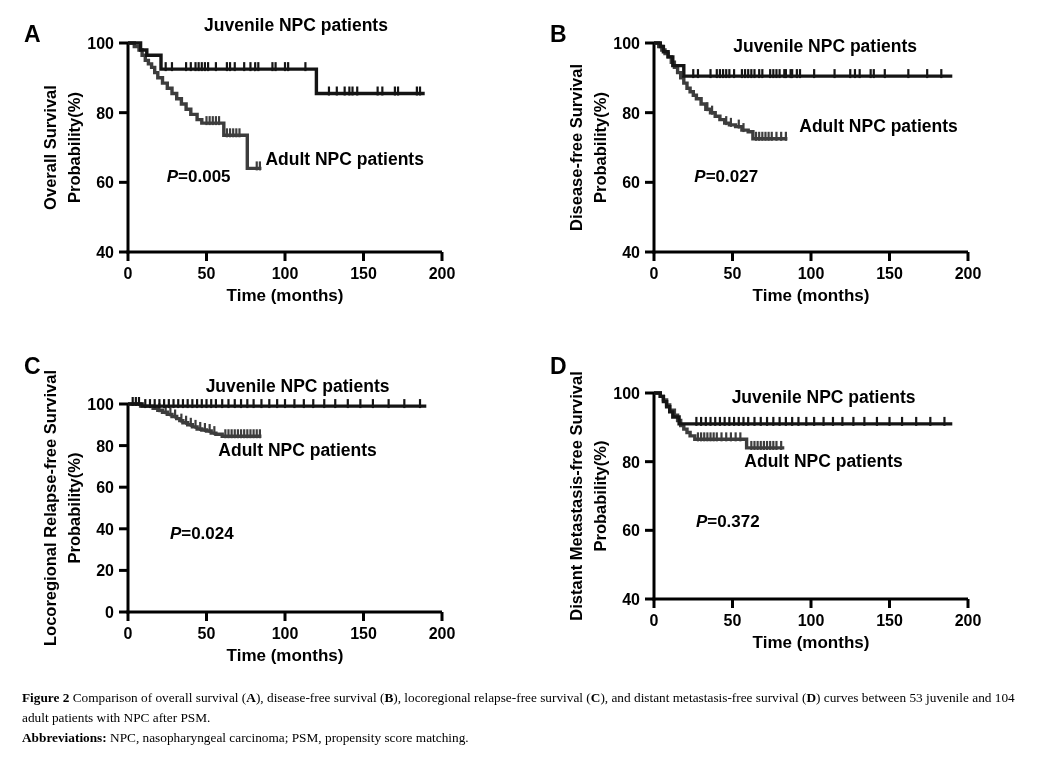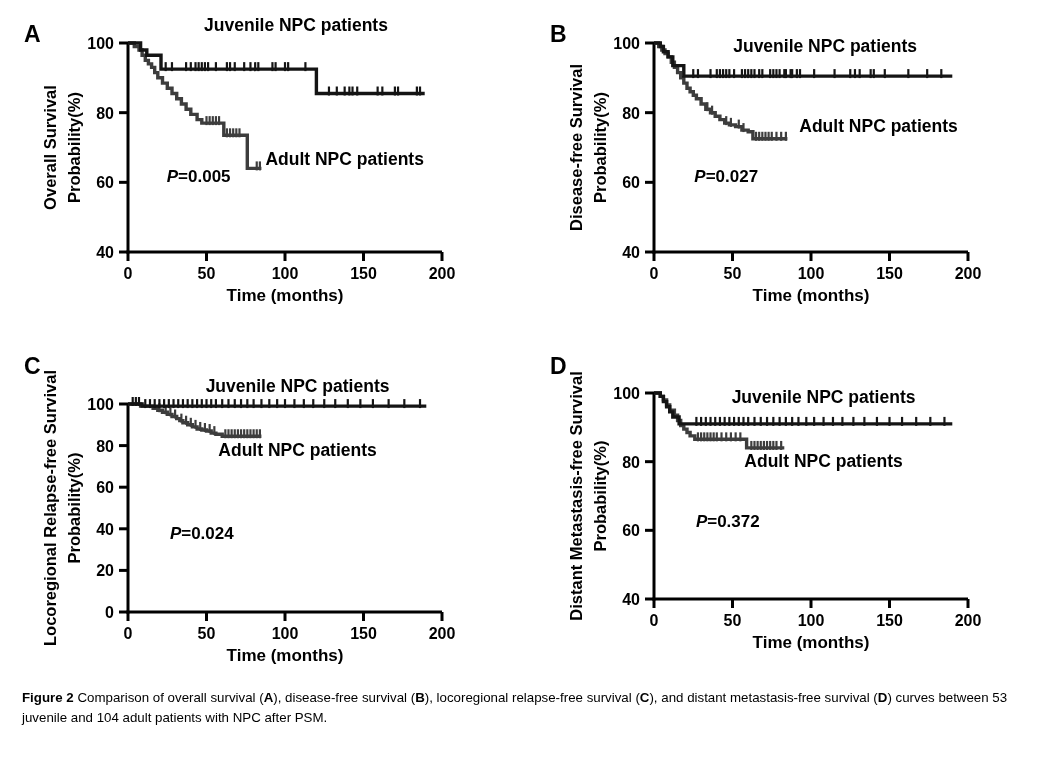--- a/index.html
+++ b/index.html
@@ -6,21 +6,21 @@
   body{width:1043px;height:769px;position:relative;overflow:hidden;
        font-family:"Liberation Sans", sans-serif;}
   .figure{position:absolute;left:0;top:0;width:1043px;height:769px;background:#fff;}
   .panel{position:absolute;width:510px;height:330px;}
   #panel-A{left:6px;top:4px;}
   #panel-B{left:532px;top:4px;}
   #panel-C{left:6px;top:336px;}
   #panel-D{left:532px;top:336px;}
   .caption{position:absolute;left:22px;top:688px;width:1002px;
            font-size:13.3px;line-height:1.52;color:#000;}
-  .caption p{margin:0;}
+  .caption p{margin:0;font-family:Liberation Serif, serif;}
   .caption .b{font-weight:bold;}
   svg text{font-family:"Liberation Sans", sans-serif;fill:#000;}
 </style>
 </head>
 <body>
 
 <div class="figure">
   <div class="panel" id="panel-A"><svg width="510" height="330" viewBox="0 0 510 330">
         <text x="18" y="38" font-size="23" font-weight="bold">A</text>
         <line x1="122" y1="39" x2="122" y2="249.5" stroke="#000000" stroke-width="3"></line>
@@ -377,14 +377,15 @@
           <line x1="370.06" y1="80.9" x2="370.06" y2="89.9" stroke="#141414" stroke-width="2.2"></line>
           <line x1="384.19" y1="80.9" x2="384.19" y2="89.9" stroke="#141414" stroke-width="2.2"></line>
           <line x1="398.32" y1="80.9" x2="398.32" y2="89.9" stroke="#141414" stroke-width="2.2"></line>
           <line x1="412.45" y1="80.9" x2="412.45" y2="89.9" stroke="#141414" stroke-width="2.2"></line>
         </g>
         <text x="291.56" y="67.30000000000001" font-size="17.5" font-weight="bold" text-anchor="middle">Juvenile NPC patients</text>
         <text x="195.79" y="190.9" font-size="17" font-weight="bold" text-anchor="middle"><tspan font-style="italic">P</tspan><tspan>=0.372</tspan></text>
       </svg></div>
   <div class="caption" id="caption">
       <p><span class="b">Figure 2 </span><span class="">Comparison of overall survival (</span><span class="b">A</span><span class="">), disease-free survival (</span><span class="b">B</span><span class="">), locoregional relapse-free survival (</span><span class="b">C</span><span class="">), and distant metastasis-free survival (</span><span class="b">D</span><span class="">) curves between 53 juvenile and 104 adult patients with NPC after PSM.</span></p>
+      <p><span class="b">Abbreviations: </span><span class="">NPC, nasopharyngeal carcinoma; PSM, propensity score matching.</span></p>
     </div>
 </div>
 
 </body></html>

